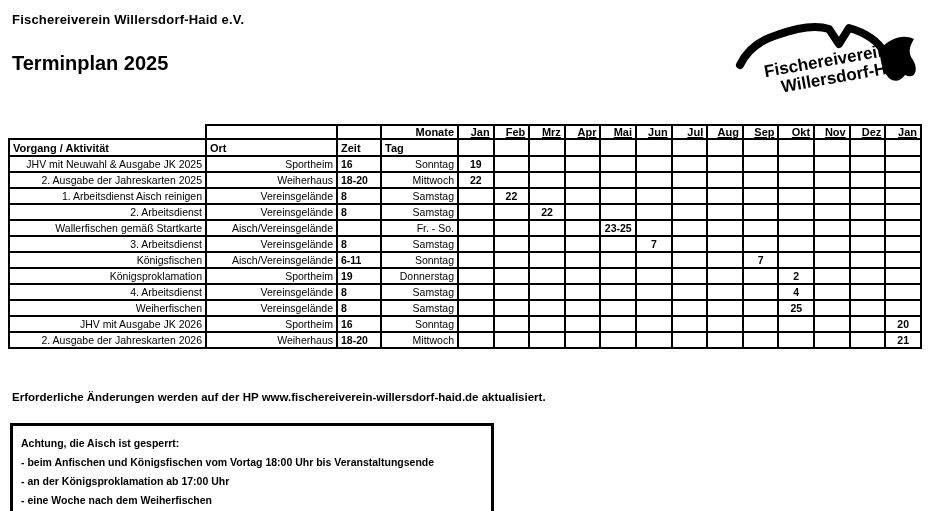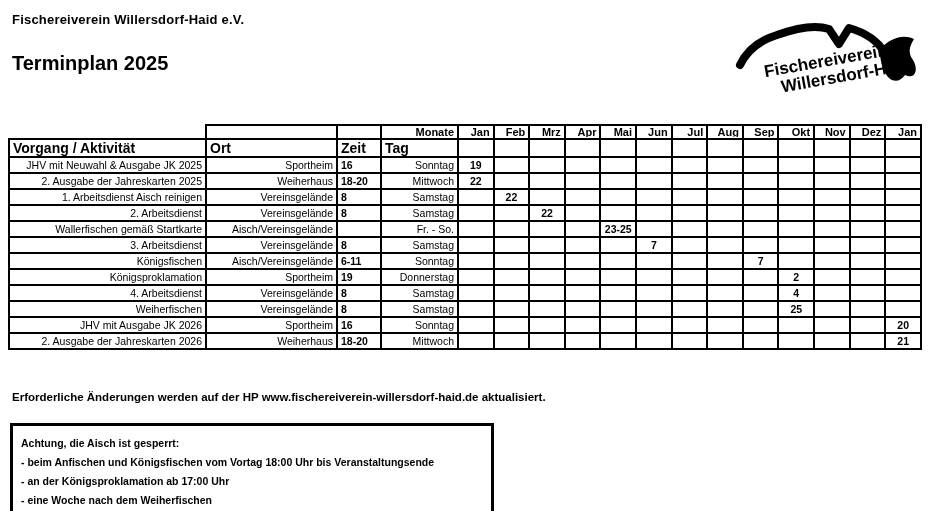--- a/index.html
+++ b/index.html
@@ -18,25 +18,25 @@
     border-collapse:collapse;table-layout:fixed;
   }
   table.plan td{
     border:2px solid #000;
     padding:0 3px;
     font-size:10.5px;
     height:14px;
     white-space:nowrap;overflow:hidden;
     vertical-align:middle;
   }
-  tr.monate-row td{height:10px;font-size:11px;font-weight:bold;border-radius:6px;}
+  tr.monate-row td{height:10px;font-size:11px;font-weight:bold;}
   tr.monate-row td.blank{border:none;}
   tr.monate-row td.monate-label{text-align:right;}
   tr.monate-row td.month-head{text-align:right;text-decoration:underline;}
-  tr.header-row td{height:15px;font-size:14px;font-weight:bold;}
+  tr.header-row td{height:15px;font-size:11px;font-weight:bold;}
   td.c-zeit{font-weight:bold;border-radius:6px;}
   td.c-day{text-align:center;font-weight:bold;}
   td.c-vorgang,td.c-ort,td.c-tag{text-align:right;}
 
   .footer-note{position:absolute;left:12px;top:391px;font-size:11.5px;font-weight:bold;}
 
   .notice-box{
     position:absolute;left:10px;top:423px;width:462px;height:72px;
     border:3px solid #000;padding:10px 8px;
     font-size:10.5px;font-weight:bold;

